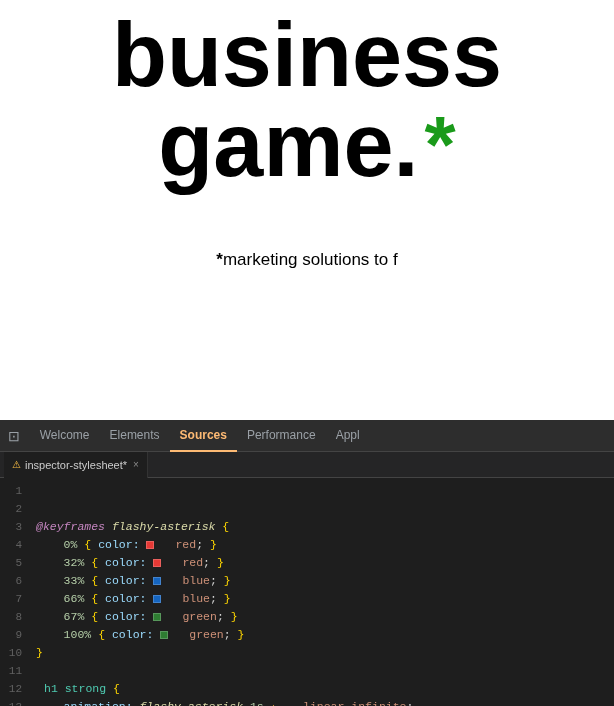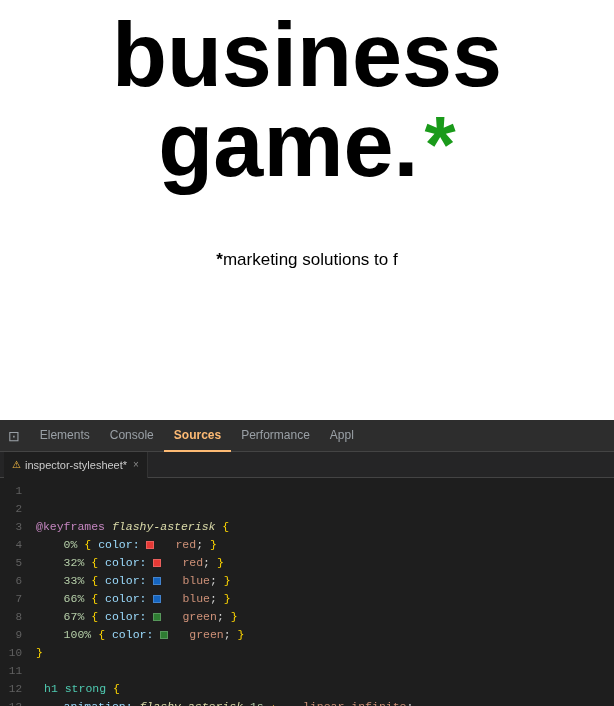--- a/index.html
+++ b/index.html
@@ -151,21 +151,21 @@
       font-family: 'Courier New', monospace;
       font-size: 11.5px;
       line-height: 18px;
       color: #d4d4d4;
       overflow: hidden;
     }
     .code-line {
       height: 18px;
       white-space: pre;
     }
-    .kw { color: #c586c0; } 
+    .kw { color: #c586c0; font-style: italic; } 
     .fn { color: #dcdcaa; font-style: italic; } 
     .prop { color: #9cdcfe; } 
     .val { color: #ce9178; margin-left: 20px; } 
     .pct { color: #b5cea8; } 
     .brace { color: #ffd700; }
     .color-swatch {
       display: inline-block;
       width: 8px;
       height: 8px;
       vertical-align: middle;
@@ -186,22 +186,22 @@
   </div>
   <div class="marketing-line">
     <strong>*</strong><span>marketing solutions to f</span>
   </div>
 </div>
 
 <div class="devtools">
 
   <div class="devtools-tabs">
     <span class="devtools-icon">⊡</span>
+    <div class="tab">Welcome</div>
     <div class="tab">Elements</div>
-    <div class="tab">Console</div>
     <div class="tab active">Sources</div>
     <div class="tab">Performance</div>
     <div class="tab">Appl</div>
   </div>
 
   <div class="file-tabs">
     <div class="file-tab">
       <span class="warning-icon">⚠</span>
       <span>inspector-stylesheet*</span>
       <span class="close-icon">×</span>

